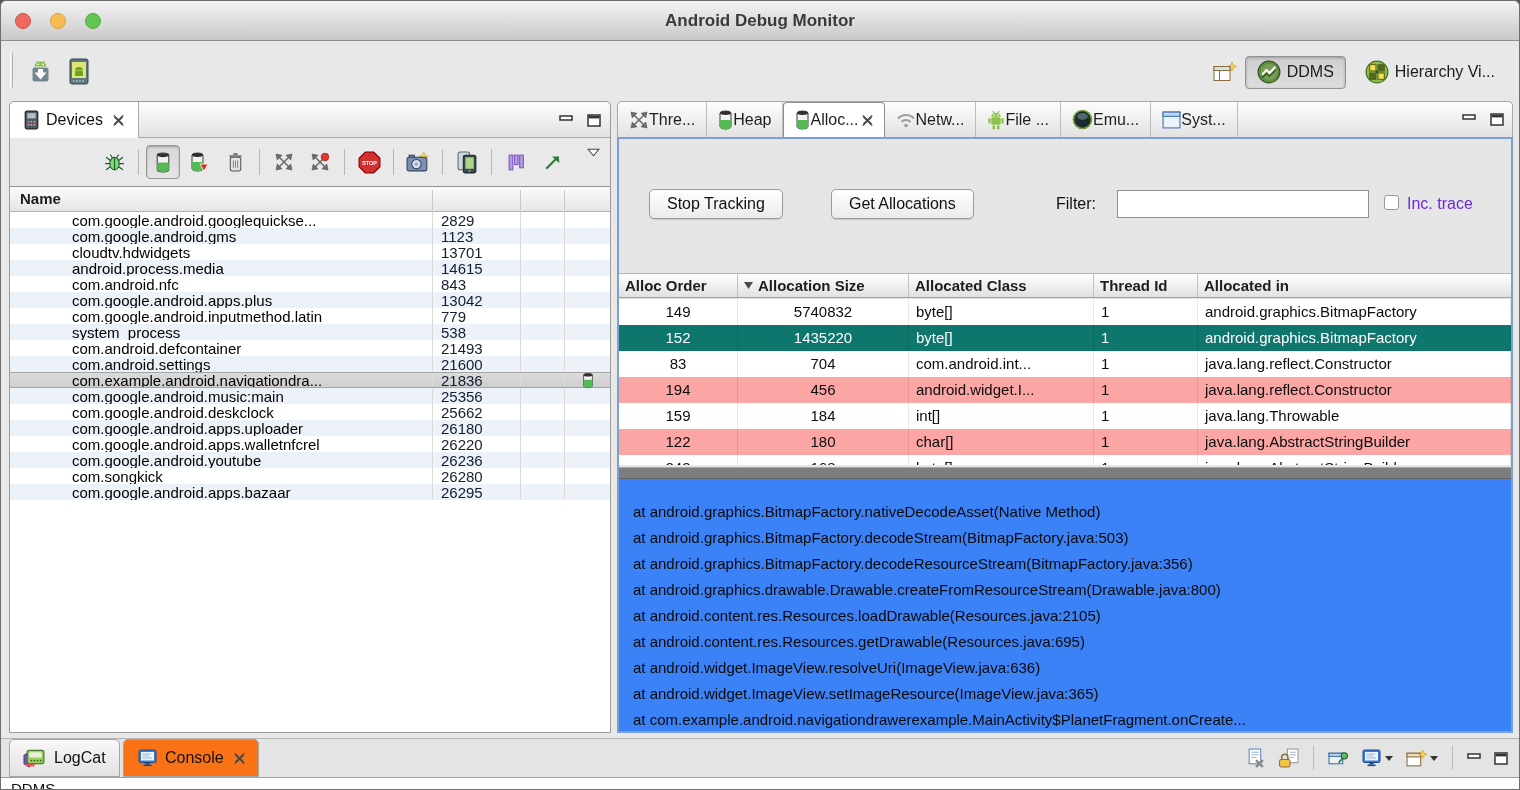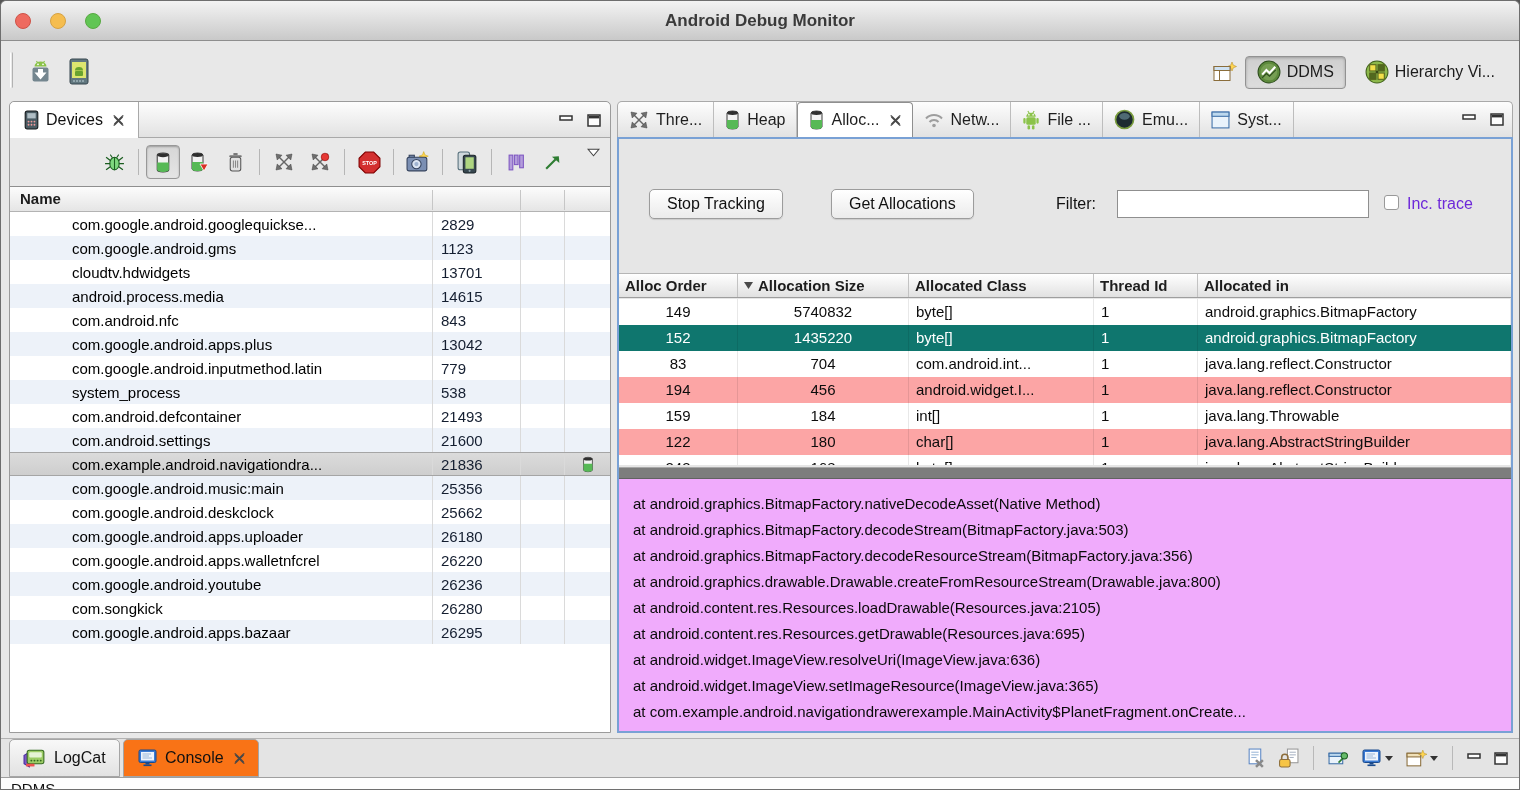--- a/index.html
+++ b/index.html
@@ -28,31 +28,31 @@
   .vtab{position:absolute;left:0;top:0;height:36px;display:flex;align-items:center;gap:7px;padding:0 14px;background:#fff;border-right:1px solid #a9a9a9;border-radius:5px 0 0 0;font-size:16px;color:#111}
   .mm-wrap{position:absolute;right:6px;top:9px;display:flex;gap:8px}
   .dtoolbar{position:absolute;left:0;top:36px;right:0;height:48px;display:flex;align-items:center;padding-left:86px}
   .dbtn{width:34px;height:34px;display:flex;align-items:center;justify-content:center;margin:0 1px;border:1px solid transparent}
   .dbtn.pressed{background:linear-gradient(#d6d6d6,#e5e5e5);border:1px solid #989898;border-radius:4px;box-shadow:inset 0 1px 2px rgba(0,0,0,.28)}
   .dsep{width:1px;height:26px;background:#b6b6b6;margin:0 6px}
   .dmenu{position:absolute;right:10px;top:16px}
   .dhead{position:absolute;left:0;top:84px;right:0;height:26px;background:linear-gradient(#fcfcfc,#e5e5e5);border-top:1px solid #8f8f8f;border-bottom:1px solid #b3b3b3;line-height:24px;font-size:15px;font-weight:bold;color:#1d1d1d;padding-left:10px}
   .dhv{position:absolute;top:3px;height:20px;width:1px;background:#c6c6c6}
   .drows{position:absolute;left:0;top:110px;right:0;bottom:0;background:#fff;overflow:hidden}
-  .drow{display:flex;height:24px;align-items:stretch;font-size:15px;color:#000}
+  .drow{display:flex;height:16px;align-items:stretch;font-size:15px;color:#000}
   .drow.alt{background:#edf2f9}
   .drow.sel{background:linear-gradient(#dbdbdb,#cecece);border-top:1px solid #a5a5a5;border-bottom:1px solid #a5a5a5}
   .dname{flex:1;padding-left:62px;white-space:nowrap;overflow:hidden;display:flex;align-items:center}
   .dpid{width:88px;border-left:1px solid #dadada;padding-left:8px;color:#141e30;display:flex;align-items:center}
   .dc3{width:44px;border-left:1px solid #dadada}
   .dc4{width:46px;border-left:1px solid #dadada;display:flex;align-items:center;justify-content:center}
   
   #rightp{position:absolute;left:616px;top:100px;width:896px;height:632px}
   .rtabbar{position:absolute;left:0;top:0;right:0;height:36px;display:flex;align-items:stretch;background:linear-gradient(#fdfdfd,#e2e2e2);border:1px solid #a9a9a9;border-bottom:none;border-radius:5px 5px 0 0}
-  .rtab{display:flex;align-items:center;gap:7px;padding:0 11px;font-size:16px;color:#1e1e1e;border-right:1px solid #bdbdbd;white-space:nowrap}
+  .rtab{display:flex;align-items:center;gap:0;padding:0 11px;font-size:16px;color:#1e1e1e;border-right:1px solid #bdbdbd;white-space:nowrap}
   .rtab.active{background:#fff;border:1px solid #8f8f8f;border-bottom:none;border-radius:4px 4px 0 0}
   .rmm{position:absolute;right:6px;top:9px;display:flex;gap:8px;background:inherit}
   .frame{position:absolute;left:0;top:36px;right:0;bottom:0;border:2px solid #79a1d5;background:#e6e6e6}
   .macbtn{position:absolute;height:30px;padding:0 17px;font-size:16px;color:#111;background:linear-gradient(#ffffff,#ebebeb);border:1px solid #9c9c9c;border-radius:5px;display:flex;align-items:center;box-shadow:0 1px 1px rgba(0,0,0,.12)}
   #btn-stop{left:30px;top:50px}
   #btn-get{left:212px;top:50px}
   #lbl-filter{position:absolute;left:437px;top:56px;font-size:16px;color:#111}
   #filter-input{position:absolute;left:498px;top:51px;width:252px;height:28px;border:1px solid #8f8f8f;background:#fff;font-size:15px;padding:0 6px;font-family:"Liberation Sans",sans-serif}
   #chk-inc{position:absolute;left:765px;top:56px;width:15px;height:15px;background:#fff;border:1px solid #999;border-radius:3px}
   #lbl-inc{position:absolute;left:788px;top:56px;font-size:16px;color:#6d28d9}
@@ -60,21 +60,21 @@
   .ahc{font-size:15px;font-weight:bold;color:#1d1d1d;display:flex;align-items:center;gap:5px;padding:0 6px;border-right:1px solid #c3c3c3;overflow:hidden;white-space:nowrap}
   .w0{width:119px}.w1{width:171px}.w2{width:185px}.w3{width:104px}.w4{flex:1;border-right:none}
   .arows{position:absolute;left:0;top:160px;right:0;height:166px;background:#fff;overflow:hidden}
   .arow{display:flex;height:26px;line-height:26px;font-size:15px;color:#0c0c0c}
   .arow.alt{background:#fca5a5}
   .arow.sel{background:#0f766e;color:#fff}
   .arow.partial{height:10px;overflow:hidden}
   .acell{padding:0 7px;overflow:hidden;white-space:nowrap;border-right:1px solid rgba(0,0,0,.09)}
   .num{text-align:center}
   .sash{position:absolute;left:0;top:328px;right:0;height:12px;background:#7d7d7d;border-top:1px solid #a8a8a8;border-bottom:1px solid #626262}
-  .stack{position:absolute;left:0;top:340px;right:0;bottom:0;background:#f0abfc;overflow:hidden;padding-top:12px}
+  .stack{position:absolute;left:0;top:340px;right:0;bottom:0;background:#3b82f6;overflow:hidden;padding-top:20px}
   .sline{height:26px;line-height:26px;font-size:15px;padding-left:14px;white-space:nowrap;color:#0a0a0a}
   
   #bottom{position:absolute;left:0;top:737px;width:1520px;height:53px;background:#e4e4e4;border-top:1px solid #b3b3b3}
   .btab{position:absolute;top:0;height:38px;display:flex;align-items:center;gap:7px;padding:0 13px;font-size:16px;color:#111;border:1px solid #a5a5a5;border-radius:5px 5px 0 0;background:linear-gradient(#f8f8f8,#e2e2e2)}
   #btab-logcat{left:8px}
   #btab-console{left:122px;background:#f97316}
   .bcontent{position:absolute;left:0;top:38px;right:0;bottom:0;background:#fdfdfd;border-top:1px solid #9f9f9f;font-size:15px;color:#111;padding:2px 0 0 10px;overflow:hidden}
   .btools{position:absolute;right:10px;top:3px;height:32px;display:flex;align-items:center;gap:7px}
   .bbtn{display:flex;align-items:center;justify-content:center;gap:3px;height:28px;padding:0 3px}
   .bsep{width:1px;height:24px;background:#b9b9b9;margin:0 4px}

